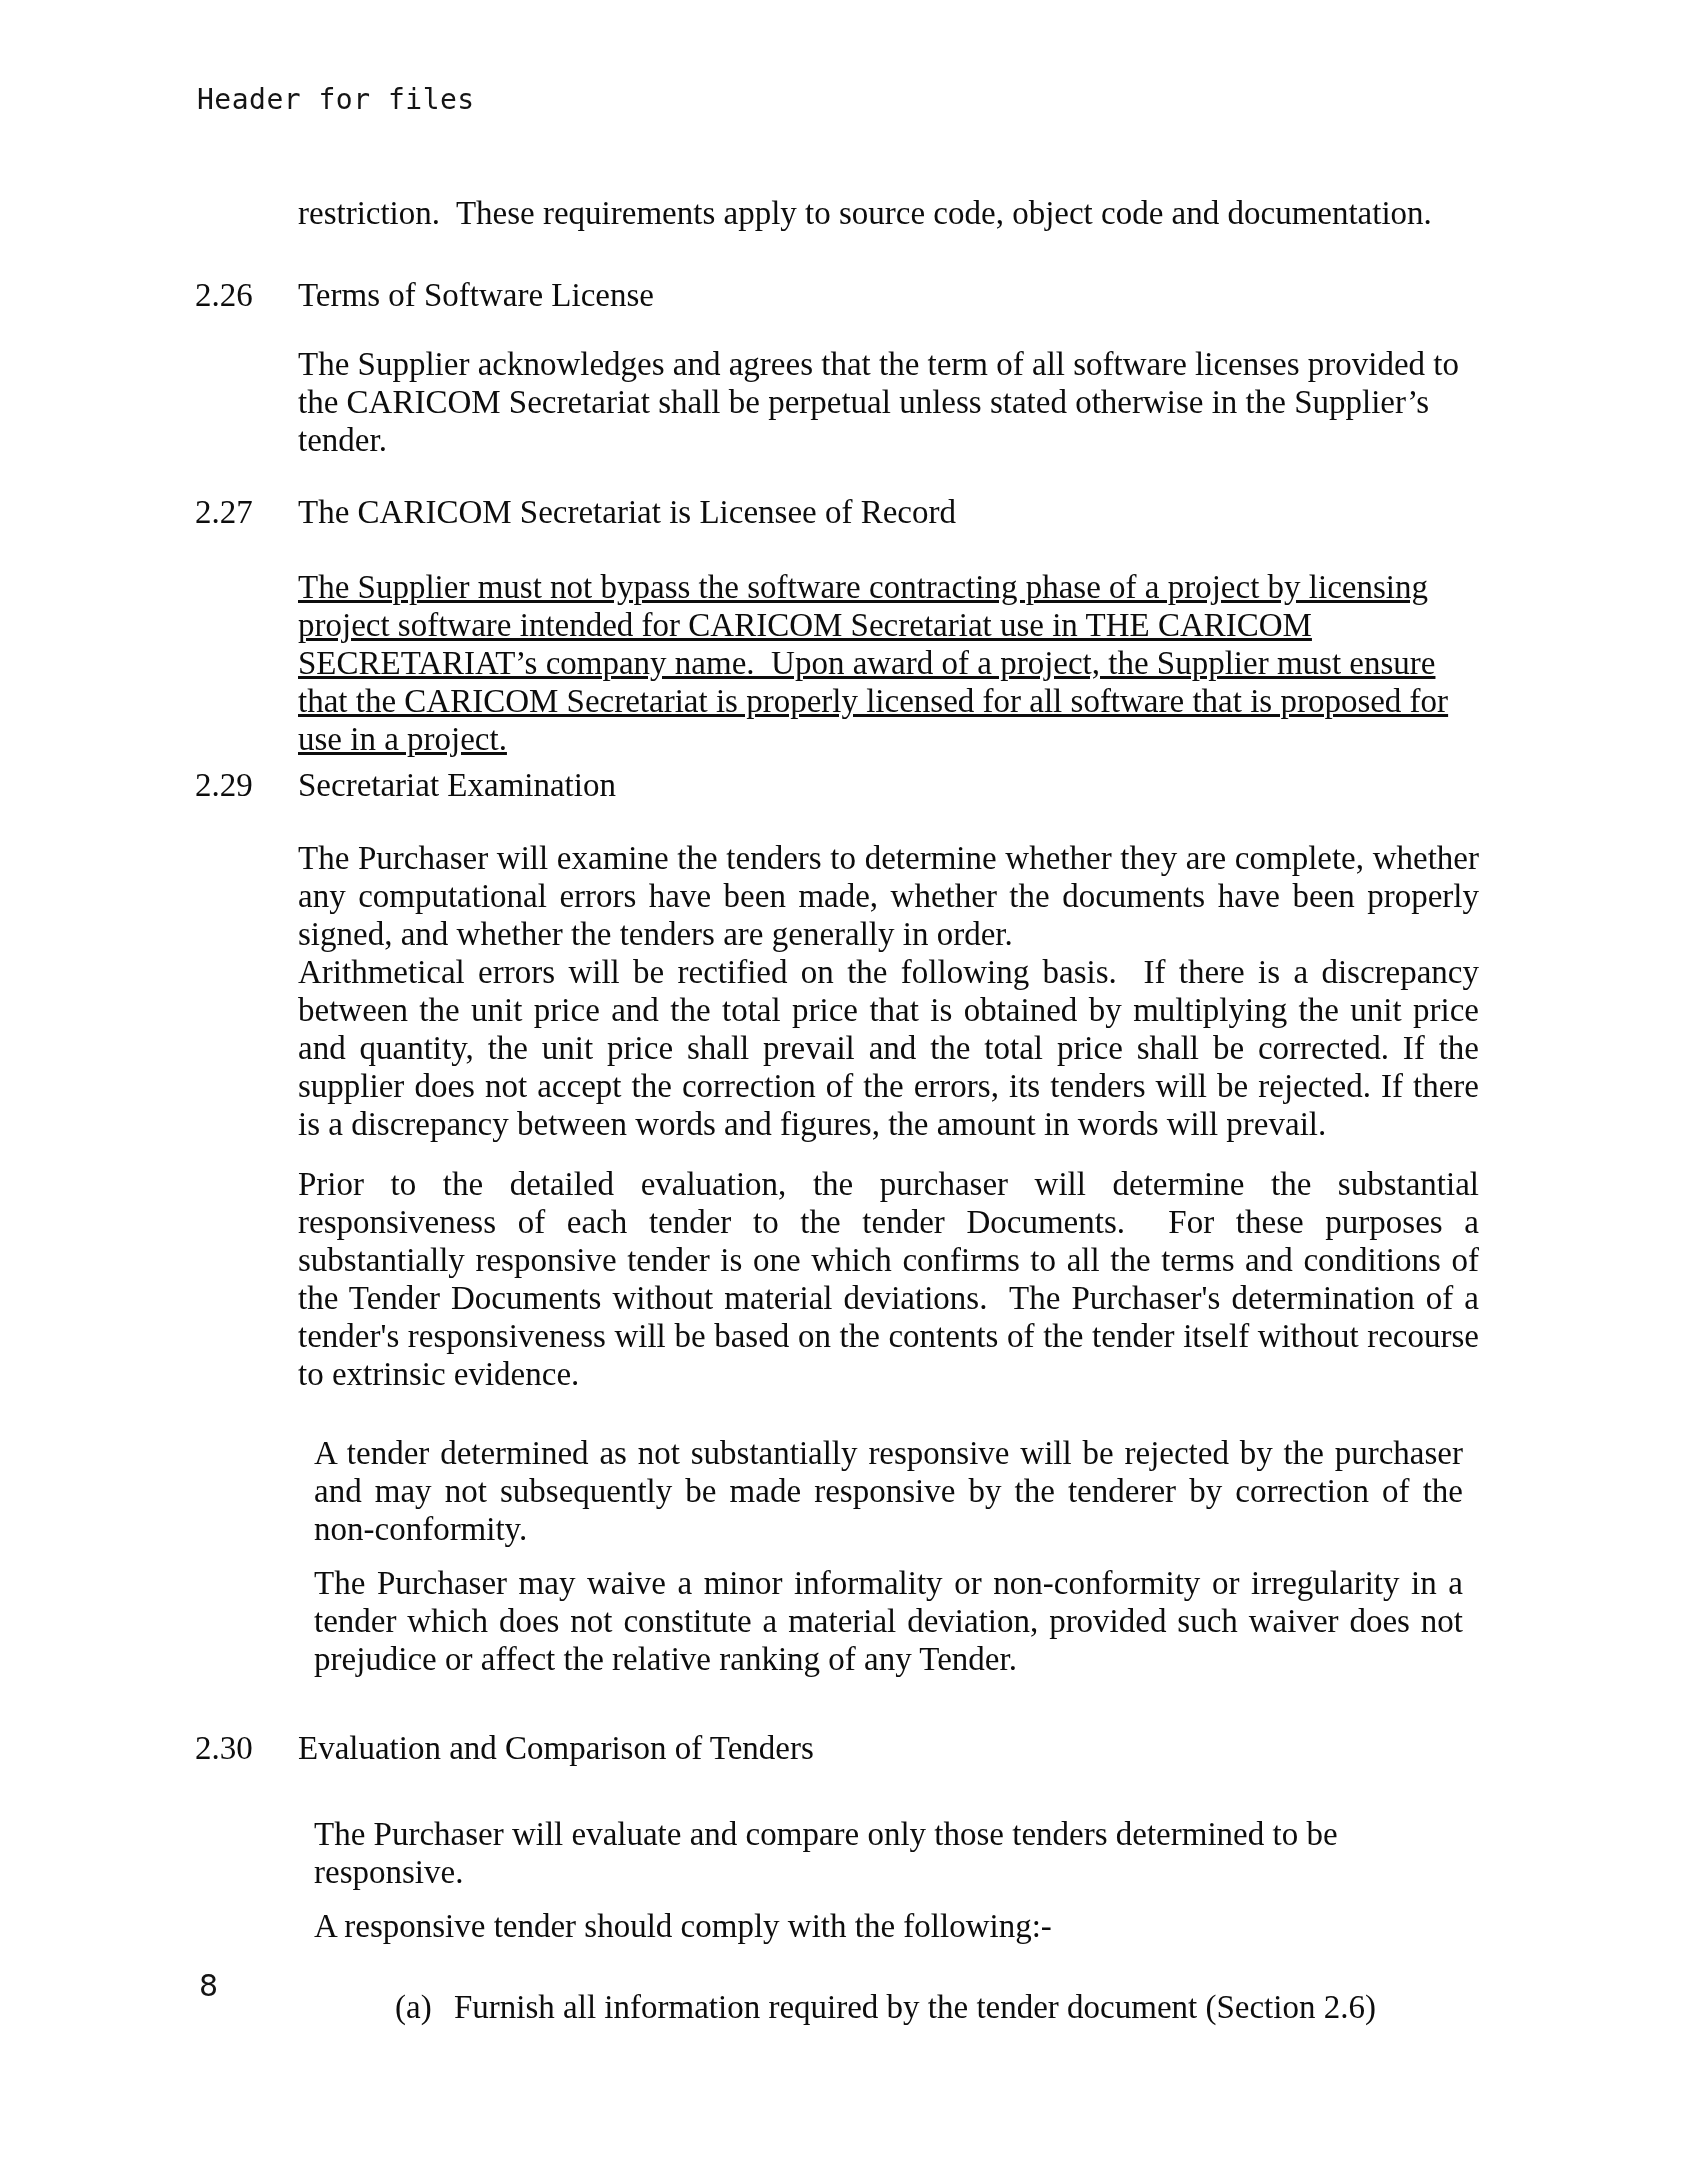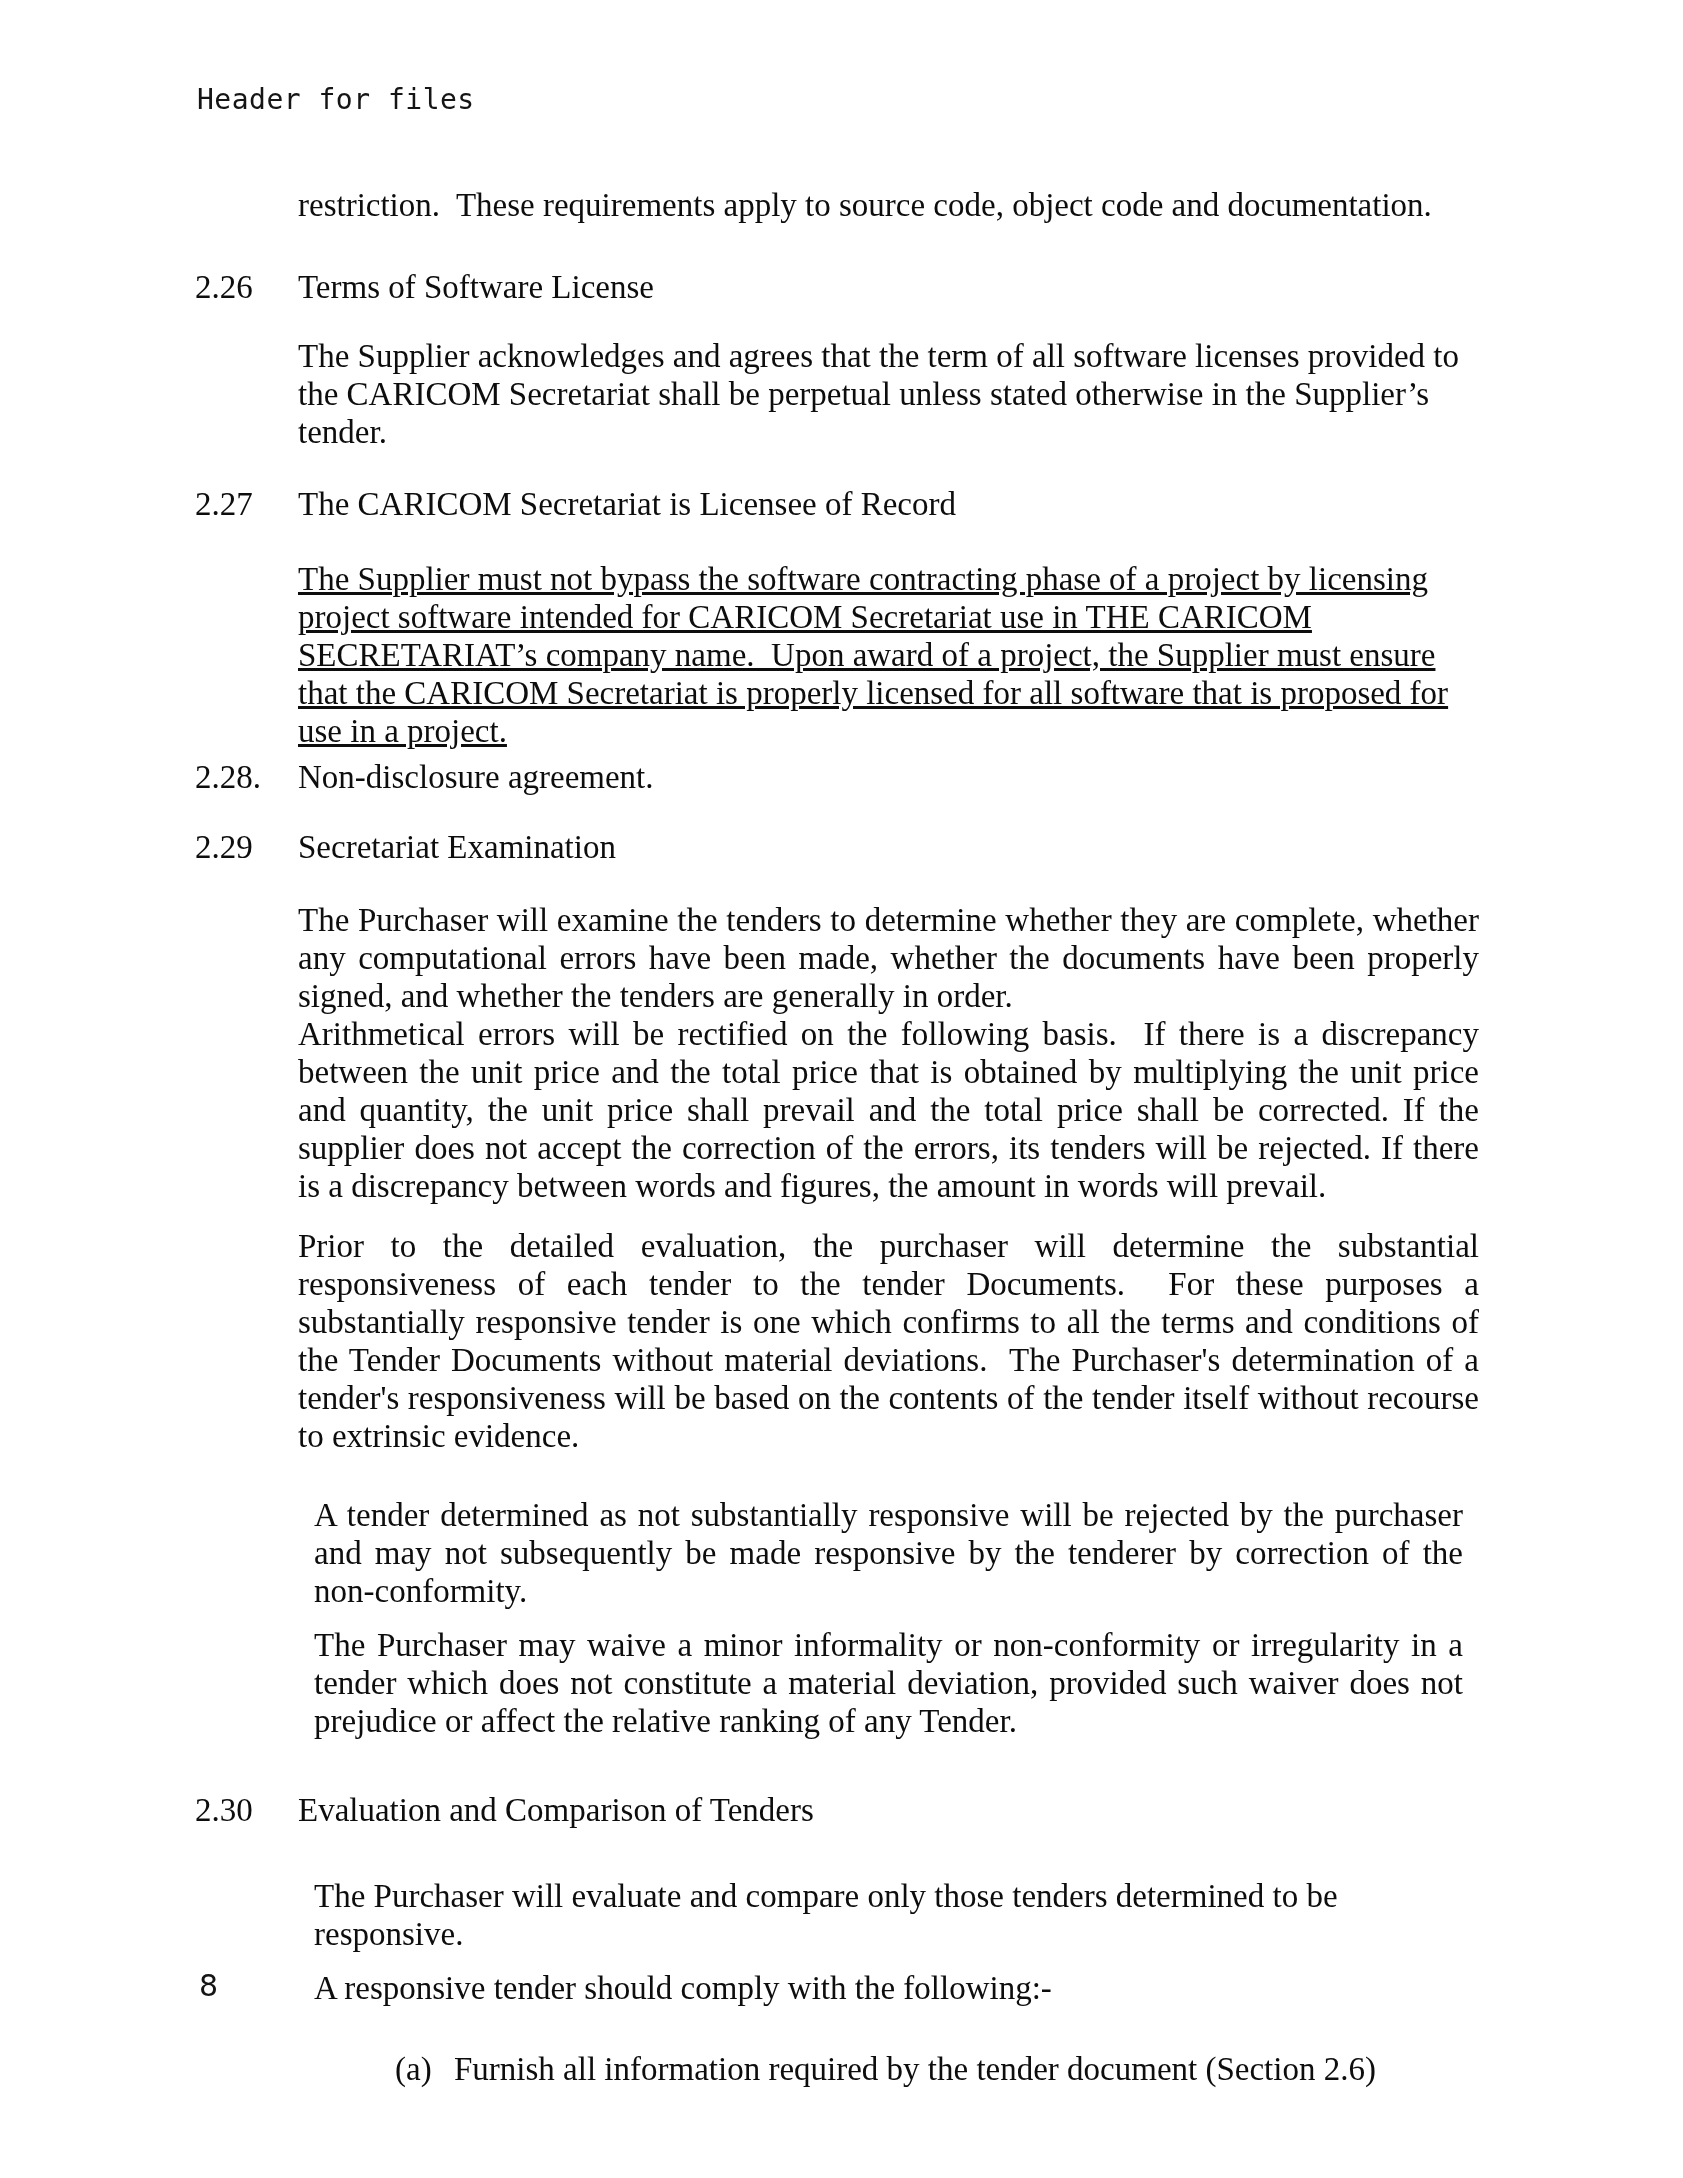--- a/index.html
+++ b/index.html
@@ -23,21 +23,21 @@
     font-family: "DejaVu Sans Mono", monospace;
     font-size: 28px;
     line-height: 34px;
     letter-spacing: 0.5px;
     color: #151515;
     white-space: pre;
   }
   .content {
     position: absolute;
     left: 195px;
-    top: 186px;
+    top: 194px;
     width: 1284px;
     font-size: 33px;
     line-height: 38px;
   }
   .row {
     display: grid;
     grid-template-columns: 103px 1181px;
     align-items: start;
   }
   .num {
@@ -109,24 +109,20 @@
 
     <div class="row mb-h27">
       <div class="num">2.27</div>
       <div class="heading">The CARICOM Secretariat is Licensee of Record</div>
     </div>
     <div class="row mb-p27">
       <div class="num"></div>
       <div class="para">The Supplier must not bypass the software contracting phase of a project by licensing project software intended for CARICOM Secretariat use in THE CARICOM SECRETARIAT’s company name.&nbsp; Upon award of a project, the Supplier must ensure that the CARICOM Secretariat is properly licensed for all software that is proposed for use in a project.</div>
     </div>
 
-    <div class="row mb-h28">
-      <div class="num">2.28.</div>
-      <div class="heading">Non-disclosure agreement.</div>
-    </div>
 
     <div class="row mb-h29">
       <div class="num">2.29</div>
       <div class="heading">Secretariat Examination</div>
     </div>
     <div class="row mb-p29a">
       <div class="num"></div>
       <div class="para j">The Purchaser will examine the tenders to determine whether they are complete, whether any computational errors have been made, whether the documents have been properly signed, and whether the tenders are generally in order.</div>
     </div>
     <div class="row mb-p29b">

